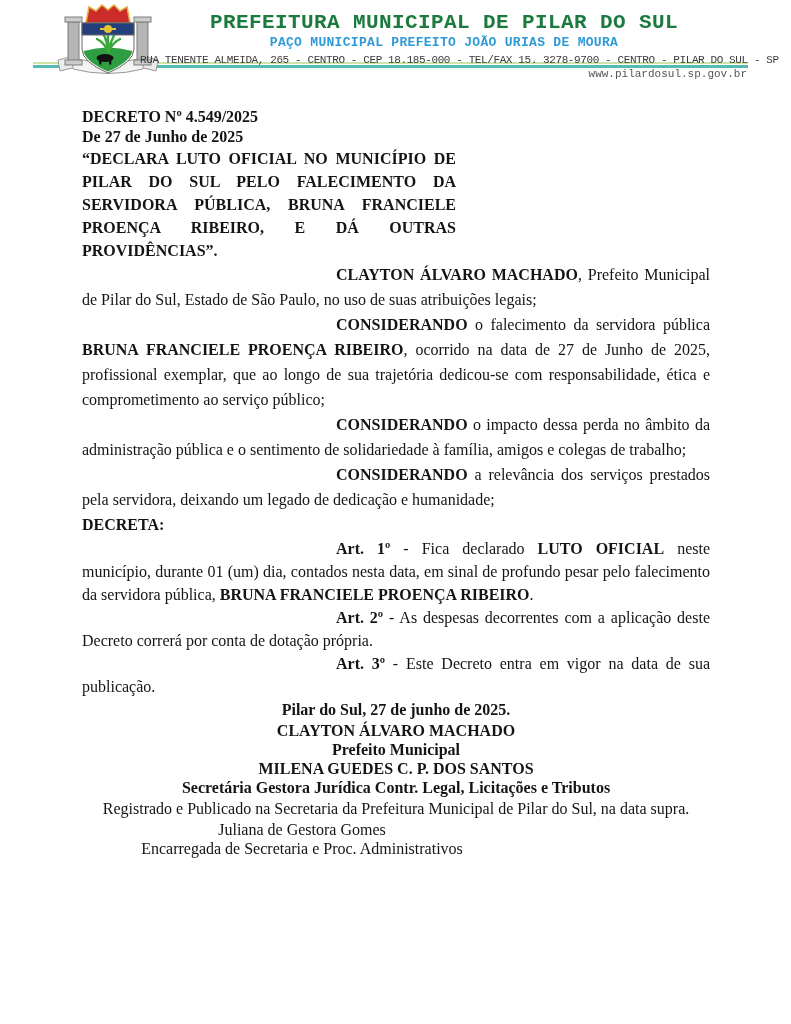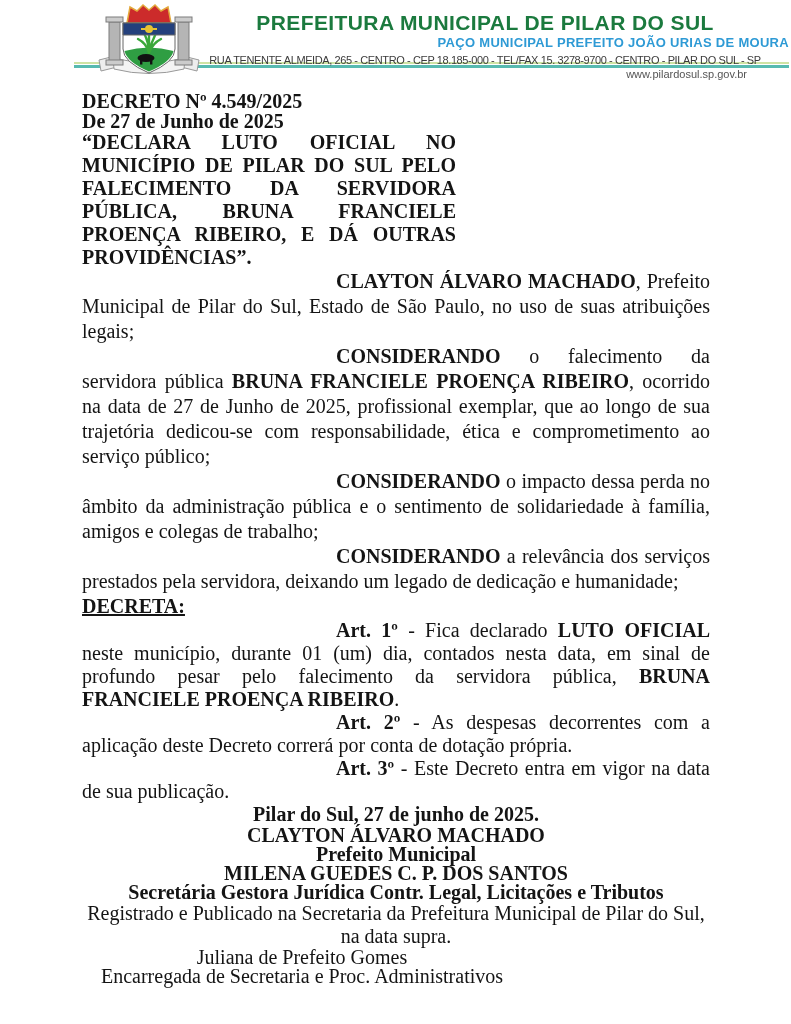--- a/index.html
+++ b/index.html
@@ -2,33 +2,33 @@
 <html lang="pt-BR"><head>
 <meta charset="utf-8">
 <style>
   html,body { margin:0; padding:0; background:#ffffff; }
   .page {
     position:relative; width:791px; height:1024px; background:#ffffff;
     font-family:"Liberation Serif", serif; color:#141414; overflow:hidden;
   }
 
   
-  .letterhead { position:relative; height:84px; font-family:Liberation Sans, sans-serif;margin-left:41px; }
+  .letterhead { position:relative; height:84px; font-family:Liberation Mono, monospace; }
   .coa { position:absolute; left:56px; top:1px; }
   .rule { position:absolute; left:33px; width:715px; }
   .rule-green { top:62px; height:2px; background:#cfe3a4; }
   .rule-teal  { top:65px; height:3px; background:#57bab0; }
   .head-text { position:absolute; left:140px; top:11px; width:608px; text-align:center; }
   .head-title { color:#1b7a3e; font-weight:bold; font-size:21px; line-height:23px; letter-spacing:0.4px; white-space:nowrap; }
-  .head-subtitle { color:#2e9ad5; font-weight:bold; font-size:13px; line-height:14px; margin-top:2px; letter-spacing:0.3px; white-space:nowrap;text-align:right; }
+  .head-subtitle { color:#2e9ad5; font-weight:bold; font-size:13px; line-height:14px; margin-top:2px; letter-spacing:0.3px; white-space:nowrap; }
   .head-address { color:#3b3b3b; font-size:11px; line-height:12px; margin-top:4px; letter-spacing:-0.4px; white-space:nowrap; }
   .head-site { position:absolute; right:44px; top:68px; font-size:11px; color:#555555; }
 
   
-  .content { padding:7px 81px 0 82px; font-size:20px; }
+  .content { padding:7px 81px 0 82px; font-size:16px;margin-top:16px; }
   .content p, .content div.blk { margin:0; }
   .heading { margin-left:254px; font-weight:bold; line-height:20px; }
   .quote { margin:16px 0 0 254px; width:374px; font-weight:normal; text-align:justify; line-height:23px; }
   .para { text-align:justify; text-indent:254px; line-height:25px; }
   .art  { line-height:23px; }
   .p-preamble { margin-top:32px; }
   .p-c1 { margin-top:22px; }
   .p-c2 { margin-top:17px; }
   .p-c3 { margin-top:15px; }
   .decreta { margin:18px 0 0 254px; line-height:25px; }
@@ -100,21 +100,21 @@
     <p class="quote"><b>“DECLARA LUTO OFICIAL NO MUNICÍPIO DE PILAR DO SUL PELO FALECIMENTO DA SERVIDORA PÚBLICA, BRUNA FRANCIELE PROENÇA RIBEIRO, E DÁ OUTRAS PROVIDÊNCIAS”.</b></p>
 
     <p class="para p-preamble"><b>CLAYTON ÁLVARO MACHADO</b><span>, Prefeito Municipal de Pilar do Sul, Estado de São Paulo, no uso de suas atribuições legais;</span></p>
 
     <p class="para p-c1"><b>CONSIDERANDO</b><span> o falecimento da servidora pública </span><b>BRUNA FRANCIELE PROENÇA RIBEIRO</b><span>, ocorrido na data de 27 de Junho de 2025, profissional exemplar, que ao longo de sua trajetória dedicou-se com responsabilidade, ética e comprometimento ao serviço público;</span></p>
 
     <p class="para p-c2"><b>CONSIDERANDO</b><span> o impacto dessa perda no âmbito da administração pública e o sentimento de solidariedade à família, amigos e colegas de trabalho;</span></p>
 
     <p class="para p-c3"><b>CONSIDERANDO</b><span> a relevância dos serviços prestados pela servidora, deixando um legado de dedicação e humanidade;</span></p>
 
-    <p class="decreta"><b style="text-decoration: underline;">DECRETA:</b></p>
+    <p class="decreta"><b style="">DECRETA:</b></p>
 
     <p class="para art p-art1"><b>Art. 1º</b><span> - Fica declarado </span><b>LUTO OFICIAL</b><span> neste município, durante 01 (um) dia, contados nesta data, em sinal de profundo pesar pelo falecimento da servidora pública, </span><b>BRUNA FRANCIELE PROENÇA RIBEIRO</b><span>.</span></p>
 
     <p class="para art p-art2"><b>Art. 2º</b><span> - As despesas decorrentes com a aplicação deste Decreto correrá por conta de dotação própria.</span></p>
 
     <p class="para art p-art3"><b>Art. 3º</b><span> - Este Decreto entra em vigor na data de sua publicação.</span></p>
 
     <p class="dateline">Pilar do Sul, 27 de junho de 2025.</p>
 
     <div class="sig sig-mayor blk">
@@ -123,18 +123,18 @@
     </div>
 
     <div class="sig sig-secretary blk">
       <div>MILENA GUEDES C. P. DOS SANTOS</div>
       <div>Secretária Gestora Jurídica Contr. Legal, Licitações e Tributos</div>
     </div>
 
     <p class="registration">Registrado e Publicado na Secretaria da Prefeitura Municipal de Pilar do Sul, na data supra.</p>
 
     <div class="sig-clerk blk">
-      <div>Juliana de Prefeito Gomes</div>
+      <div>Juliana de Gestora Gomes</div>
       <div>Encarregada de Secretaria e Proc. Administrativos</div>
     </div>
 
   </main>
 </div>
 
 </body></html>

